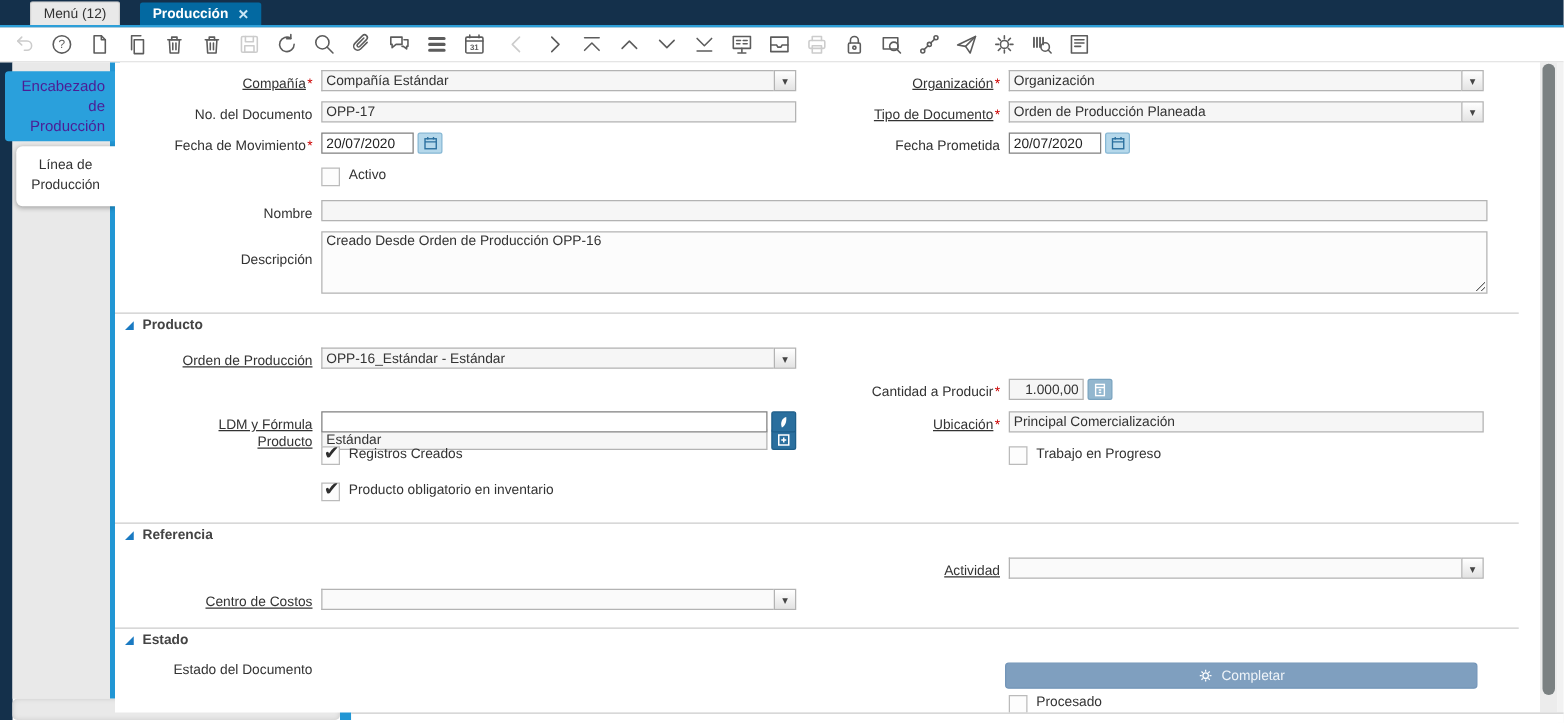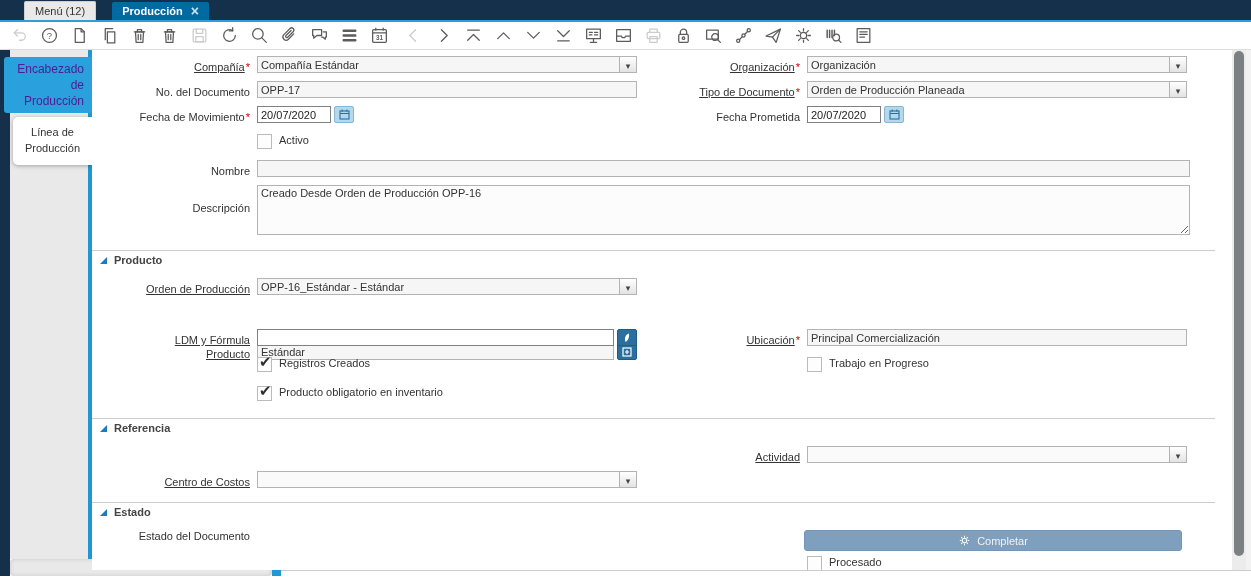--- a/index.html
+++ b/index.html
@@ -367,20 +367,30 @@
   <div class="grp" style="left:0;top:253px">
     <span class="lbl"><span class="lnk">Producto</span></span>
     <input class="tin" style="width: 349px; margin-top: 40px;" readonly="" value="Estándar">
     <span class="sqbtn bluebtn">
         <svg width="12" height="12" viewBox="0 0 12 12" style="stroke:#fff;fill:none;stroke-width:1.2">
           <rect x="2" y="2" width="8" height="8"></rect>
           <path d="M4 6h4M6 4v4"></path>
         </svg>
       </span>
   </div>
+  <div class="grp" style="left:550px;top:253px">
+    <span class="lbl"><span>Cantidad a Producir</span><span class="req">*</span></span>
+    <input class="tin num" readonly="" value="1.000,00" style="">
+    <span class="sqbtn calcbtn">
+        <svg width="12" height="12" viewBox="0 0 12 12" style="stroke:#fff;fill:none;stroke-width:1.1">
+          <rect x="2.5" y="1.5" width="7" height="9"></rect>
+          <path d="M2.5 4h7M5 6h2M5 8h2"></path>
+        </svg>
+      </span>
+  </div>
 
   <div class="grp" style="left:550px;top:279px">
     <span class="lbl"><span class="lnk">Ubicación</span><span class="req">*</span></span>
     <input class="tin" style="width: 372px;" readonly="" value="Principal Comercialización">
   </div>
   <div class="grp" style="left:0;top:279px">
     <span class="lbl"><span class="lnk">LDM y Fórmula</span></span>
     <input class="tin" style="width: 349px; background: rgb(255, 255, 255); border-color: rgb(128, 128, 128);" value="">
     <span class="sqbtn bluebtn">
         <svg width="12" height="12" viewBox="0 0 12 12">

